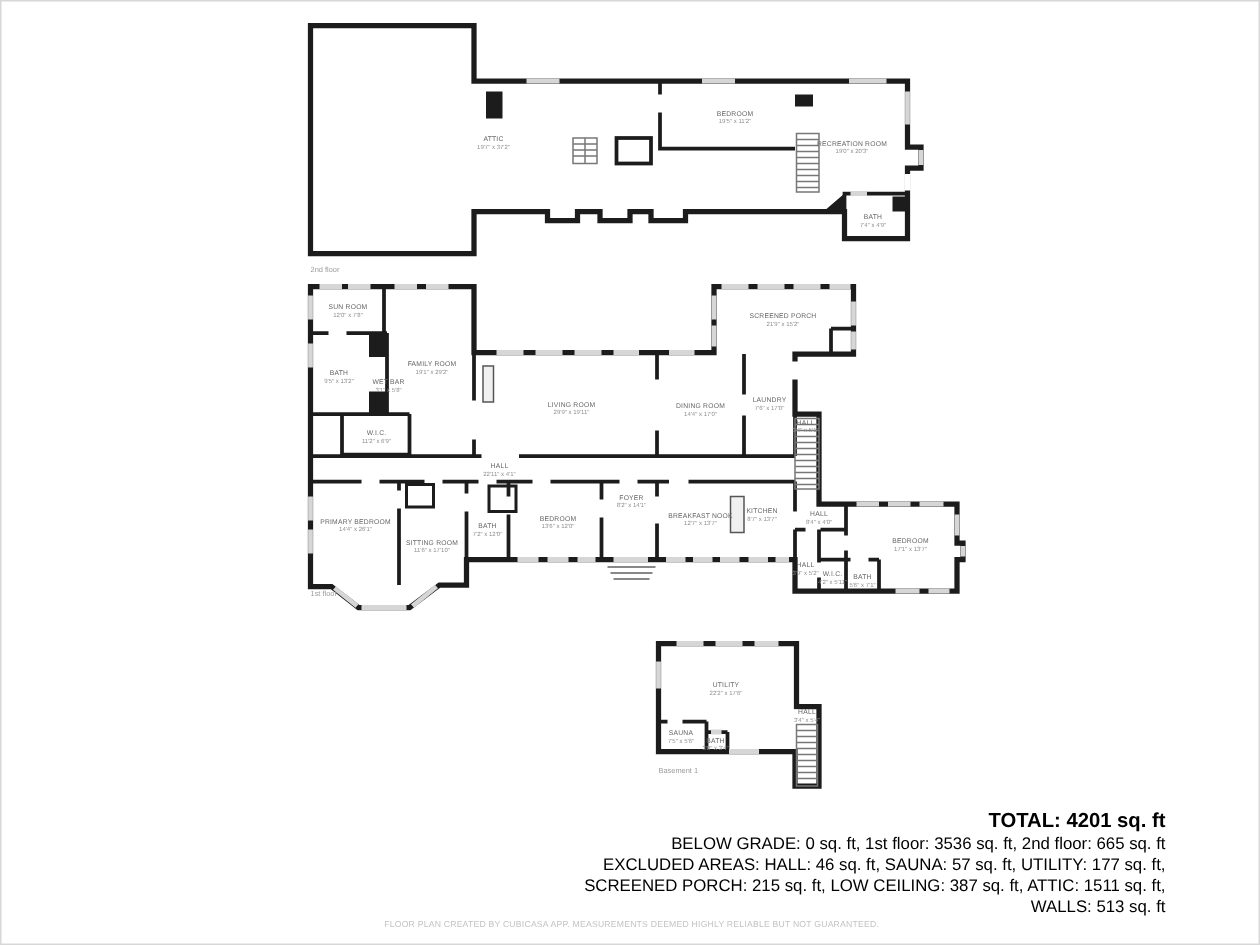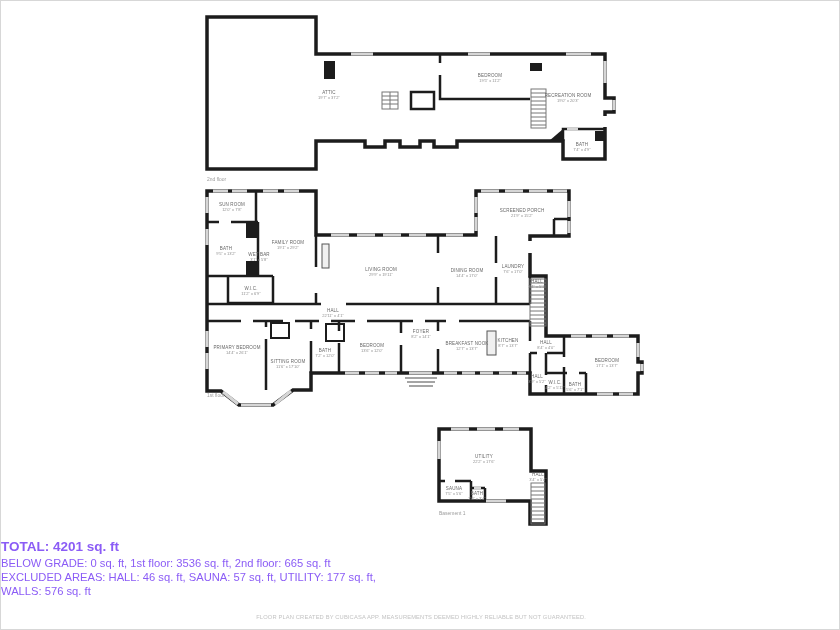--- a/index.html
+++ b/index.html
@@ -7,21 +7,21 @@
           border:1px solid #d7d7d7;box-sizing:border-box;overflow:hidden;
           font-family:"Liberation Sans",sans-serif;}
   .plan-svg{position:absolute;left:0;top:0;}
   #plan-labels{position:absolute;left:0;top:0;width:840px;height:630px;pointer-events:none;}
   .room-label{position:absolute;transform:translate(-50%,-50%) scale(.5);
               text-align:center;white-space:nowrap;color:#676767;}
   .room-name{font-size:9px;letter-spacing:.3px;}
   .room-dims{font-size:8px;color:#8f8f8f;margin-top:1px;}
   .floor-caption{position:absolute;transform:scale(.55);transform-origin:left top;
                  font-size:9px;color:#9b9b9b;white-space:nowrap;}
-  .summary{position:absolute;left:0;top:538px;width:776px;text-align:left;color:#8b5cf6;}
+  .summary{position:absolute;left:0;top:538px;width:776px;text-align:right;color:#000000;}
   .summary-total{font-size:13.5px;font-weight:bold;margin-bottom:3px;}
   .summary-line{font-size:11.2px;line-height:1.24;}
   .disclaimer-wrap{position:absolute;left:0;top:606px;width:840px;text-align:center;}
   .disclaimer{display:inline-block;font-size:8px;transform:scale(.72);
               transform-origin:center top;color:#c3c3c3;letter-spacing:.2px;white-space:nowrap;}
 </style>
 </head>
 <body>
 
 <div class="canvas">
@@ -247,18 +247,19 @@
         <div class="room-name">HALL</div>
         <div class="room-dims">3'4" x 5'4"</div>
       </div>
       <div class="floor-caption" style="left: 438px; top: 510px;">Basement 1</div>
     </div>
 
   <div class="summary">
     <div class="summary-total">TOTAL: 4201 sq. ft</div>
     <div class="summary-line">BELOW GRADE: 0 sq. ft, 1st floor: 3536 sq. ft, 2nd floor: 665 sq. ft</div>
     <div class="summary-line">EXCLUDED AREAS: HALL: 46 sq. ft, SAUNA: 57 sq. ft, UTILITY: 177 sq. ft,</div>
-    <div class="summary-line">WALLS: 576 sq. ft</div>
+    <div class="summary-line">SCREENED PORCH: 215 sq. ft, LOW CEILING: 387 sq. ft, ATTIC: 1511 sq. ft,</div>
+    <div class="summary-line">WALLS: 513 sq. ft</div>
   </div>
   <div class="disclaimer-wrap">
     <span class="disclaimer">FLOOR PLAN CREATED BY CUBICASA APP. MEASUREMENTS DEEMED HIGHLY RELIABLE BUT NOT GUARANTEED.</span>
   </div>
 </div>
 
 </body></html>

